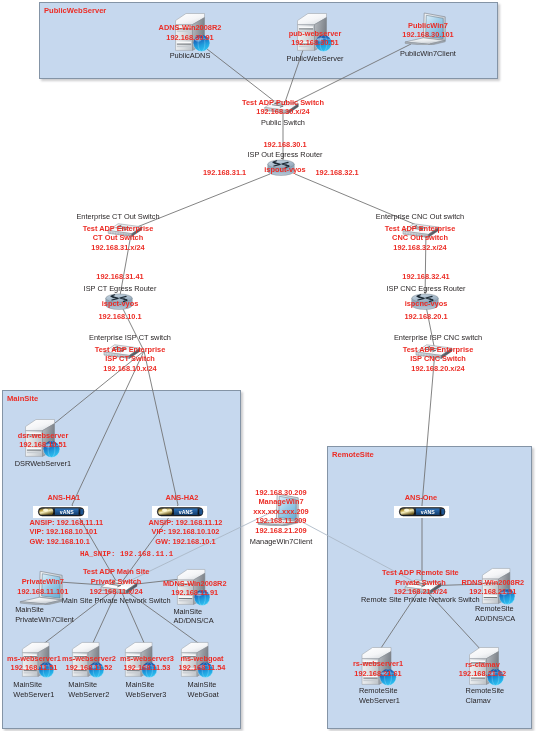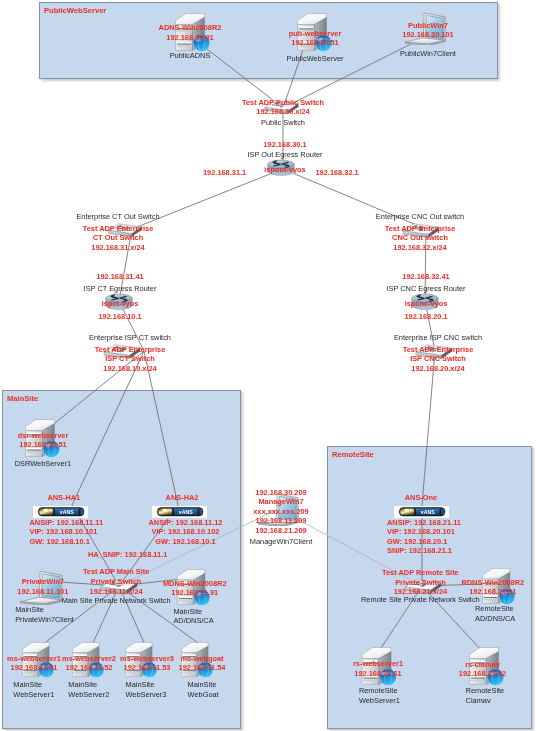--- a/index.html
+++ b/index.html
@@ -588,24 +588,20 @@
       </defs>
       <rect x="0" y="0" width="55" height="12" fill="#ffffff"></rect>
       <rect x="5.4" y="1.5" width="45.5" height="8.4" rx="3.9" fill="url(#va-body)" stroke="#000" stroke-width="0.55"></rect>
       <rect x="6.3" y="2.6" width="13.9" height="6.2" rx="2.6" fill="url(#va-gold)"></rect>
       <ellipse cx="12.6" cy="4.2" rx="2.6" ry="1.4" fill="#fffbe2" opacity="0.92"></ellipse>
       <rect x="21.9" y="2.4" width="23.7" height="6.7" rx="0.5" fill="url(#va-blue)"></rect>
       <text x="33.7" y="7.7" font-family="Liberation Sans, sans-serif" font-size="5.2" font-weight="bold" fill="#ffffff" text-anchor="middle">vANS</text>
       <rect x="47.3" y="3.0" width="3.1" height="5.4" rx="0.6" fill="#1e5490"></rect>
     </svg></div>
     <div class="rlbl" style="left: 153px; top: 492.9px; width: 536px; text-align: center;">ANS-One</div>
-    <div class="rlbl rlbl-l" style="left: 387px; top: 517.6px; text-align: left;">ANSIP: 192.168.21.11
-VIP: 192.168.20.101
-GW: 192.168.20.1
-SNIP: 192.168.21.1</div>
     <div class="node" style="left: 256px; top: 492px; width: 44px; height: 34px;"><svg viewBox="0 0 44 34" width="44" height="34">
       <defs>
         <linearGradient id="lp-scr" x1="0.1" y1="0" x2="0.9" y2="1">
           <stop offset="0" stop-color="#d8ecf8"></stop>
             <stop offset="0.45" stop-color="#9fcde8"></stop>
           <stop offset="1" stop-color="#6aaed4"></stop>
         </linearGradient>
         <linearGradient id="lp-lid" x1="0" y1="0" x2="1" y2="0.3">
           <stop offset="0" stop-color="#f4f6f8"></stop>
             <stop offset="1" stop-color="#c7ccd2"></stop>
@@ -1086,14 +1082,14 @@
       <ellipse cx="27.5" cy="31.3" rx="3.4" ry="8.2" fill="none" stroke="#bfe9ff" stroke-width="0.45" opacity="0.65"></ellipse>
       <path d="M20.4,27.7 Q27.5,25.3 34.6,27.7" fill="none" stroke="#ddf3ff" stroke-width="0.45" opacity="0.7"></path>
       <ellipse cx="24.2" cy="27.6" rx="3.2" ry="2.0" fill="#ffffff" opacity="0.34"></ellipse>
     </svg></div>
     <div class="lbl" style="left: 465.6px; top: 686.4px; width: auto; text-align: left;">RemoteSite
 Clamav</div>
     <div class="rlbl" style="left: 214.5px; top: 659.5px; width: 536px; text-align: center;">rs-clamav
 192.168.21.62</div>
     <div class="rlbl" style="left: 203px; top: 168.2px; text-align: left;">192.168.31.1</div>
     <div class="rlbl" style="left: 306.5px; top: 168.2px; text-align: left; margin-left: 9px;">192.168.32.1</div>
-    <div class="rlbl" style="left: 88px; top: 549.5px; text-align: left;">HA_SNIP: 192.168.11.1</div>
+    <div class="rlbl" style="left: 80px; top: 549.5px; text-align: left; font-family: Liberation Mono, monospace;">HA_SNIP: 192.168.11.1</div>
   </div>
 
 </body></html>

